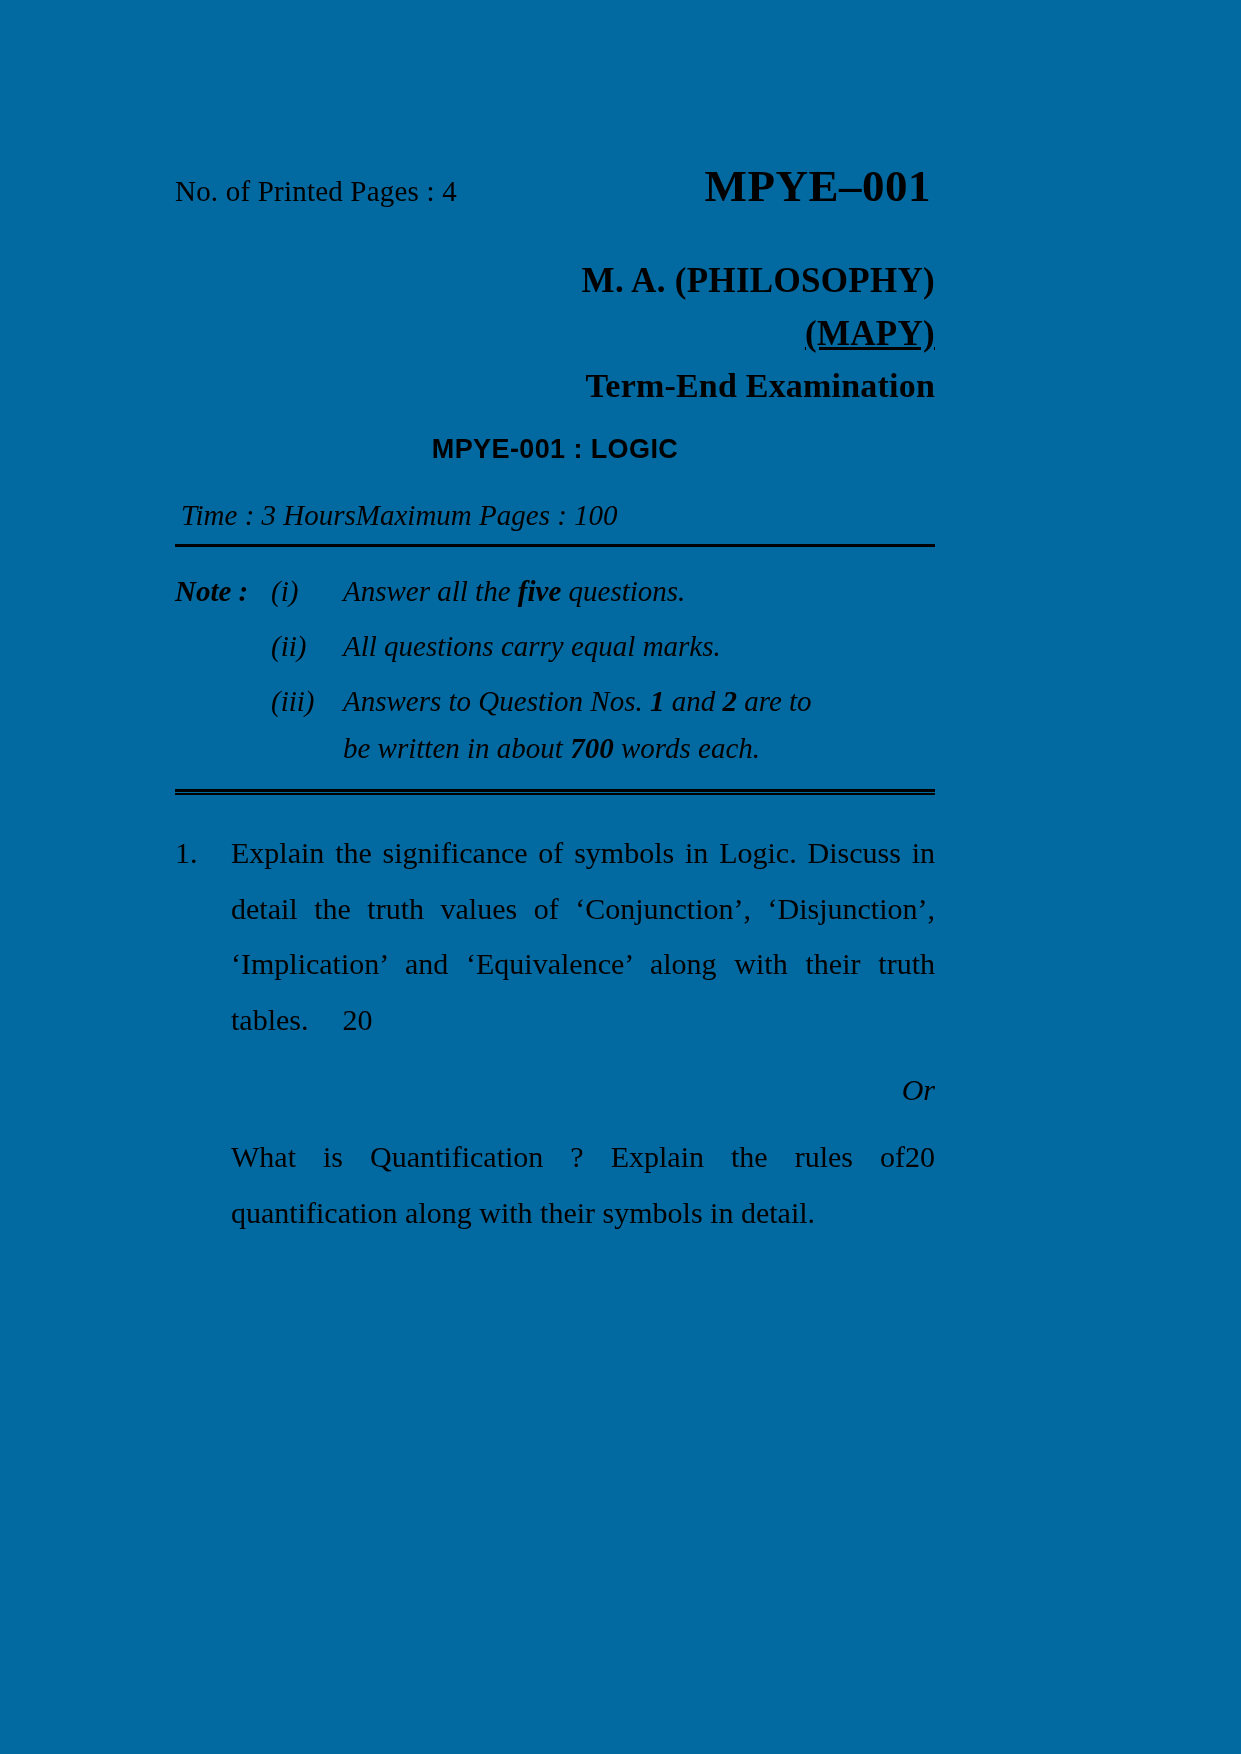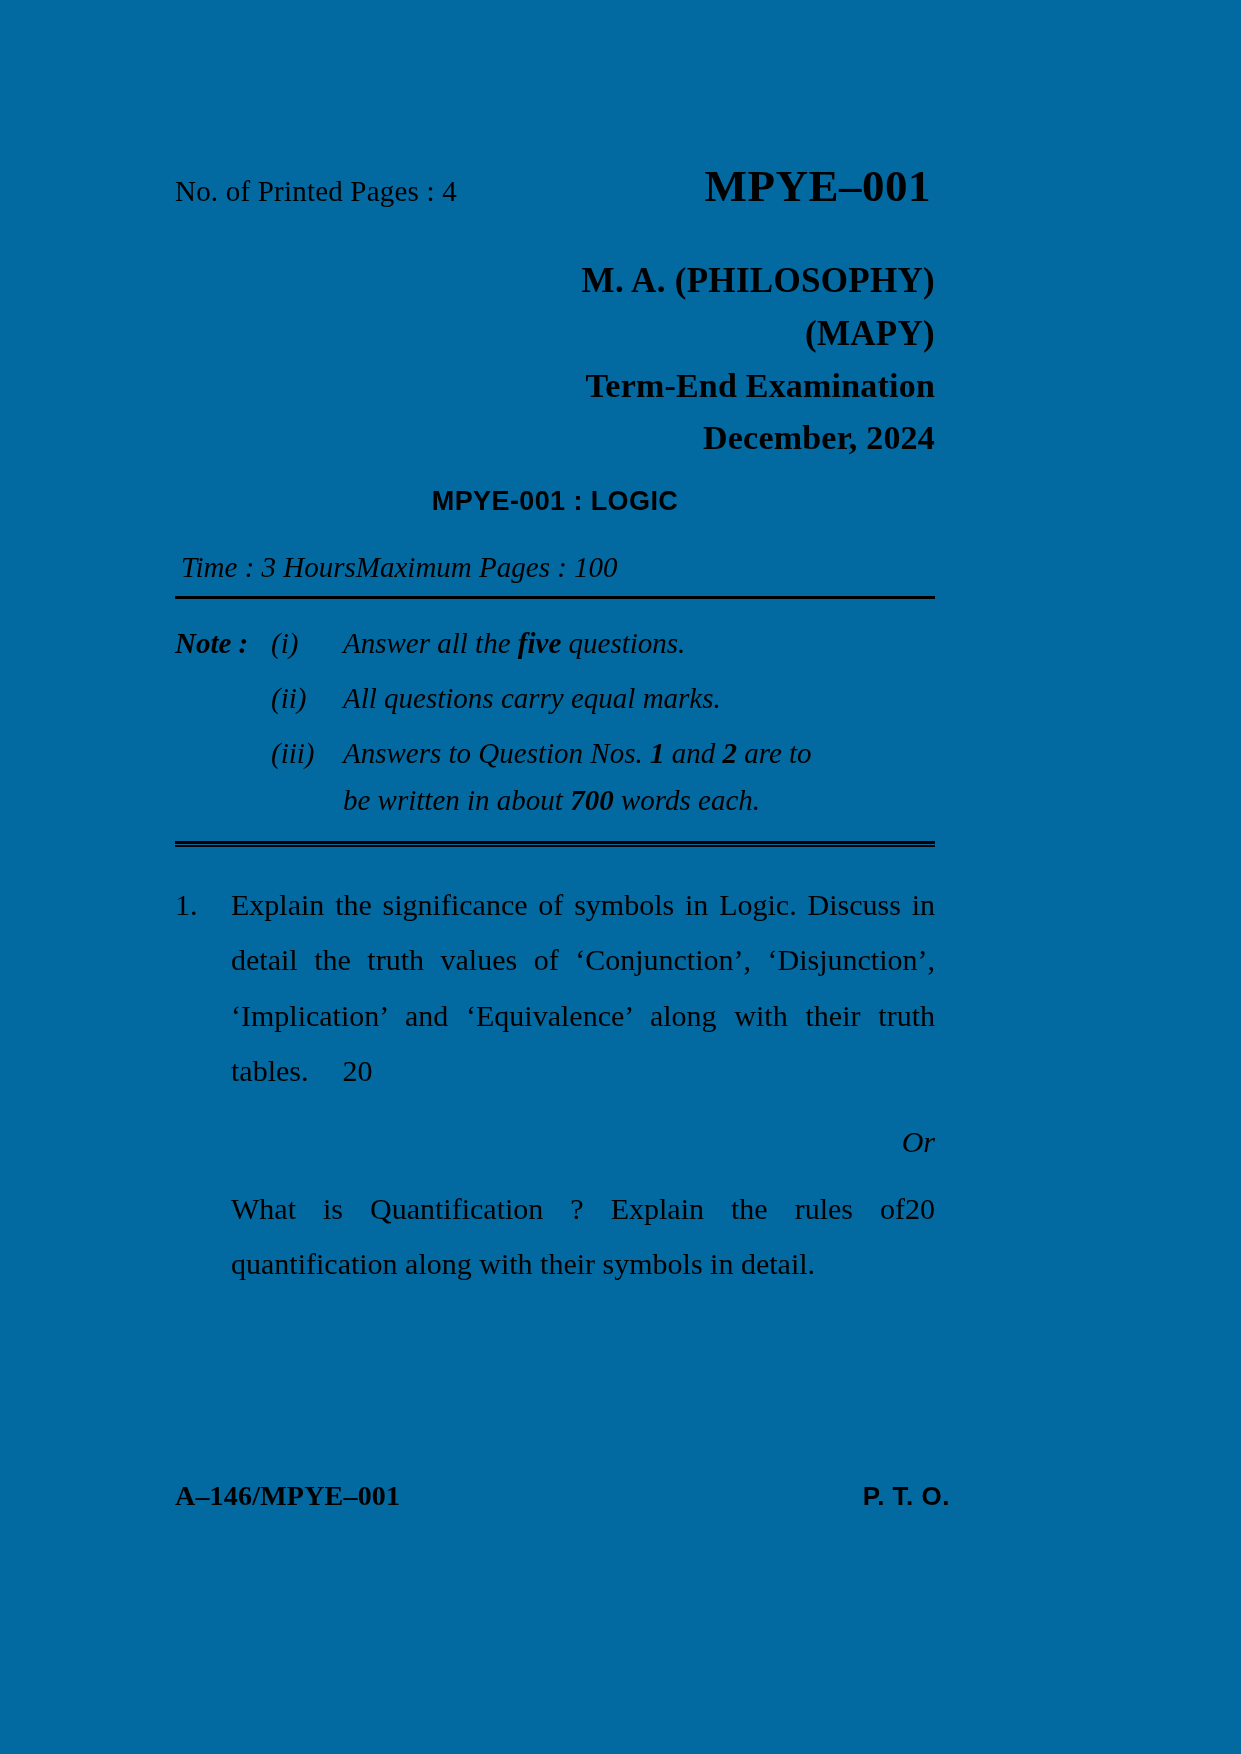--- a/index.html
+++ b/index.html
@@ -53,21 +53,21 @@
   
   .title-block {
     text-align: right;
     margin-top: 38px;
   }
   .title-line {
     font-weight: bold;
     line-height: 1.52;
   }
   .t-degree   { font-size: 35px; letter-spacing: 0.3px; }
-  .t-program  { font-size: 35px; letter-spacing: 0.3px; }
+  .t-program  { font-size: 35px; letter-spacing: 0.3px; text-decoration: underline; }
   .t-exam     { font-size: 34px; letter-spacing: 0.2px; }
   .t-date     { font-size: 34px; letter-spacing: 0.2px; }
 
   .subject-line {
     text-align: center;
     font-family: "Liberation Sans", "DejaVu Sans", sans-serif;
     font-weight: bold;
     font-size: 27px;
     letter-spacing: 0.4px;
     margin-top: 22px;
@@ -202,21 +202,20 @@
 
     <div class="header-row">
       <span class="printed-pages">No. of Printed Pages : 4</span>
       <span class="course-code">MPYE–001</span>
     </div>
 
     <div class="title-block">
       <div class="title-line t-degree">M. A. (PHILOSOPHY)</div>
       <div class="title-line t-program">(MAPY)</div>
       <div class="title-line t-exam">Term-End Examination</div>
-      <div class="title-line t-date">December, 2024</div>
     </div>
 
     <div class="subject-line">MPYE-001 : LOGIC</div>
 
     <div class="meta-row">
       <span class="time">Time : 3 Hours</span>
       <span class="marks">Maximum Pages : 100</span>
     </div>
 
     <hr class="rule-single">
@@ -255,18 +254,14 @@
       </div>
 
       <div class="or-divider">Or</div>
 
       <div class="alt-body"><span class="marks-right">20</span><span>What is Quantification ? Explain the rules of quantification along with their symbols in detail.</span></div>
 
     </div>
 
   </div>
 
-  <div class="footer">
-    <span class="footer-left">A–146/MPYE–001</span>
-    <span class="footer-right">P. T. O.</span>
-  </div>
 
 </div>
 
 </body></html>

